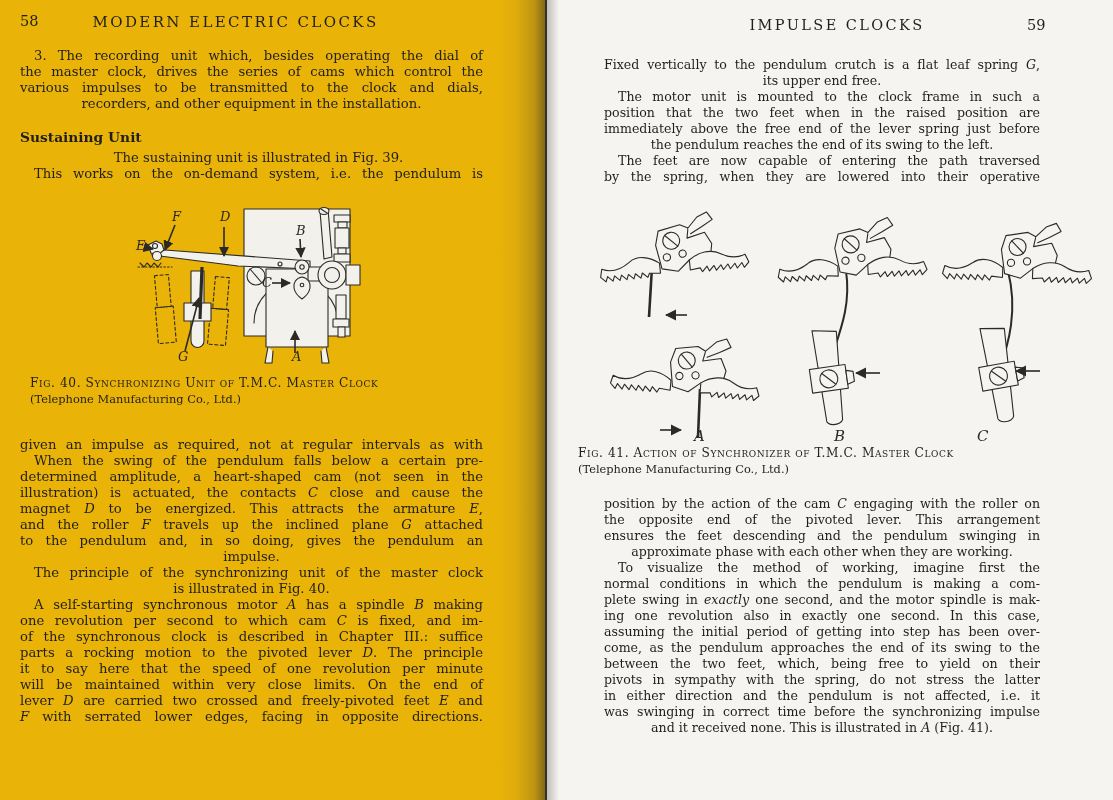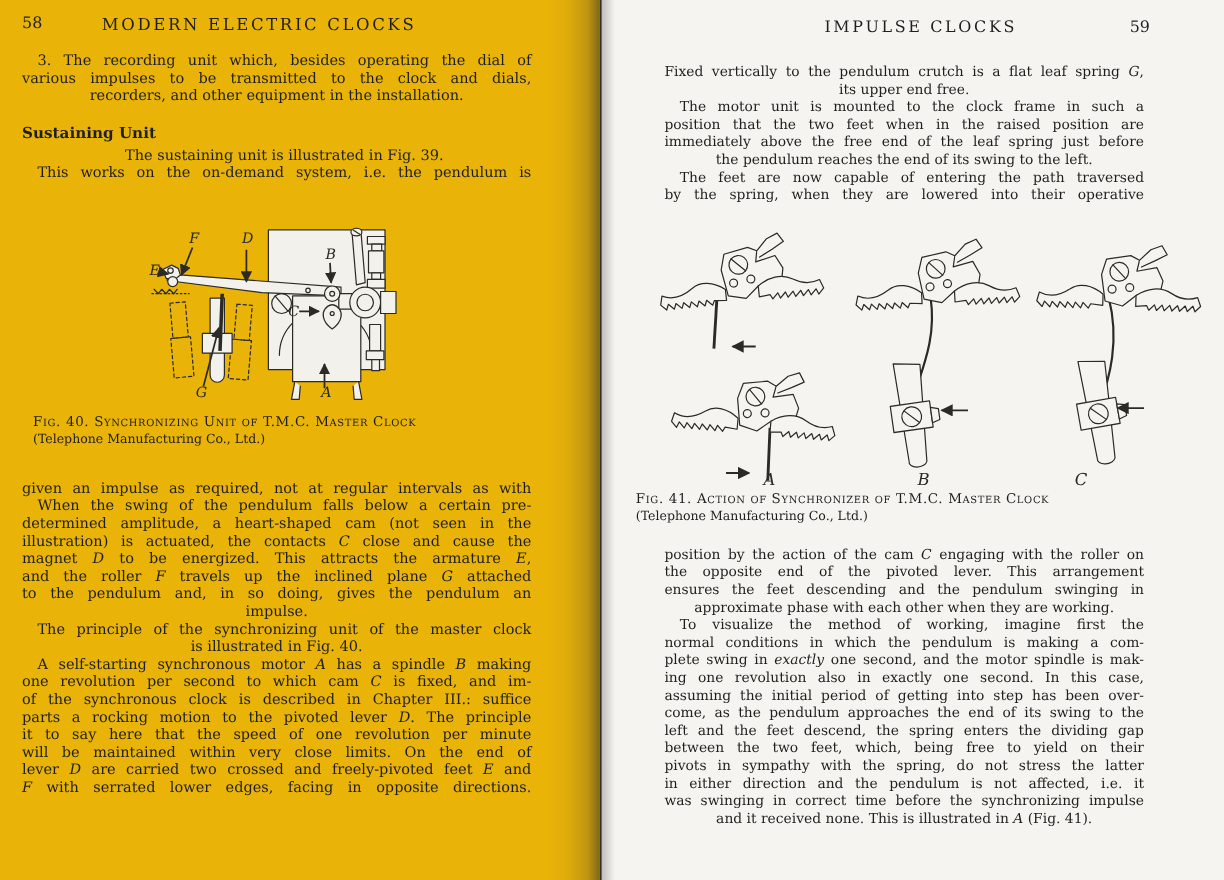--- a/index.html
+++ b/index.html
@@ -62,20 +62,21 @@
 <body>
 
 <div class="spread">
 
   <div class="page page-left">
     <div class="pgnum pgnum-left">58</div>
     <div class="runhead runhead-left">MODERN ELECTRIC CLOCKS</div>
 
     <div class="lp-top" id="lp-top">
         <div class="bl jline indent">3. The recording unit which, besides operating the dial of</div>
+        <div class="bl jline">the master clock, drives the series of cams which control the</div>
         <div class="bl jline">various impulses to be transmitted to the clock and dials,</div>
         <div class="bl lline">recorders, and other equipment in the installation.</div>
         <div class="sec-heading">Sustaining Unit</div>
         <div class="bl lline indent">The sustaining unit is illustrated in Fig. 39.</div>
         <div class="bl jline indent">This works on the on-demand system, i.e. the pendulum is</div>
       </div>
 
     <div class="lp-fig">
       <svg class="lineart fig40-svg" width="235" height="165" viewBox="0 0 235 165">
         <defs>
@@ -201,21 +202,21 @@
 
   <div class="page page-right">
     <div class="runhead runhead-right">IMPULSE CLOCKS</div>
     <div class="pgnum pgnum-right">59</div>
 
     <div class="rp-top" id="rp-top">
         <div class="br jline">Fixed vertically to the pendulum crutch is a flat leaf spring <i>G</i>,</div>
         <div class="br lline">its upper end free.</div>
         <div class="br jline indent">The motor unit is mounted to the clock frame in such a</div>
         <div class="br jline">position that the two feet when in the raised position are</div>
-        <div class="br jline">immediately above the free end of the leaf spring just before</div>
+        <div class="br jline">immediately above the free end of the lever spring just before</div>
         <div class="br lline">the pendulum reaches the end of its swing to the left.</div>
         <div class="br jline indent">The feet are now capable of entering the path traversed</div>
         <div class="br jline">by the spring, when they are lowered into their operative</div>
       </div>
 
     <div class="rp-fig">
       <svg class="lineart fig41-svg" width="505" height="240" viewBox="0 0 505 240">
         <defs>
           <marker id="ah41" viewBox="0 0 10 10" refX="9" refY="5" markerWidth="7" markerHeight="7" orient="auto">
             <path d="M0,0 L10,5 L0,10 z" fill="#2c2a26"></path>
@@ -285,21 +286,20 @@
         <div class="br jline">position by the action of the cam <i>C</i> engaging with the roller on</div>
         <div class="br jline">the opposite end of the pivoted lever.  This arrangement</div>
         <div class="br jline">ensures the feet descending and the pendulum swinging in</div>
         <div class="br lline">approximate phase with each other when they are working.</div>
         <div class="br jline indent">To visualize the method of working, imagine first the</div>
         <div class="br jline">normal conditions in which the pendulum is making a com-</div>
         <div class="br jline">plete swing in <i>exactly</i> one second, and the motor spindle is mak-</div>
         <div class="br jline">ing one revolution also in exactly one second.  In this case,</div>
         <div class="br jline">assuming the initial period of getting into step has been over-</div>
         <div class="br jline">come, as the pendulum approaches the end of its swing to the</div>
-        <div class="br jline">left and the feet descend, the spring enters the dividing gap</div>
         <div class="br jline">between the two feet, which, being free to yield on their</div>
         <div class="br jline">pivots in sympathy with the spring, do not stress the latter</div>
         <div class="br jline">in either direction and the pendulum is not affected, i.e. it</div>
         <div class="br jline">was swinging in correct time before the synchronizing impulse</div>
         <div class="br lline">and it received none.  This is illustrated in <i>A</i> (Fig. 41).</div>
       </div>
   </div>
 
   <div class="gutter-shadow"></div>
   <div class="gutter-line"></div>

